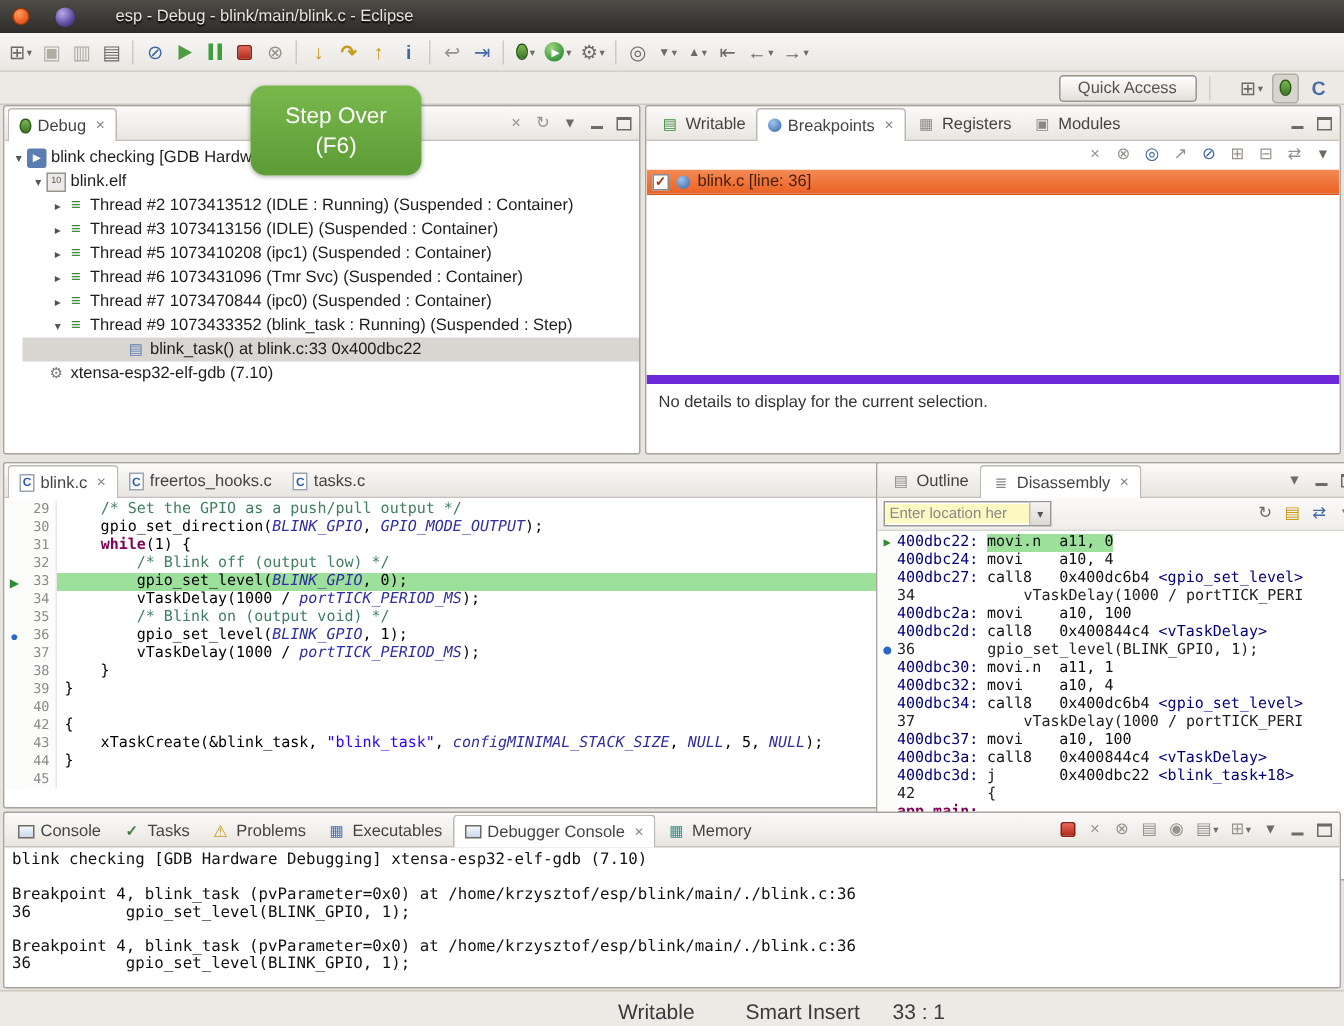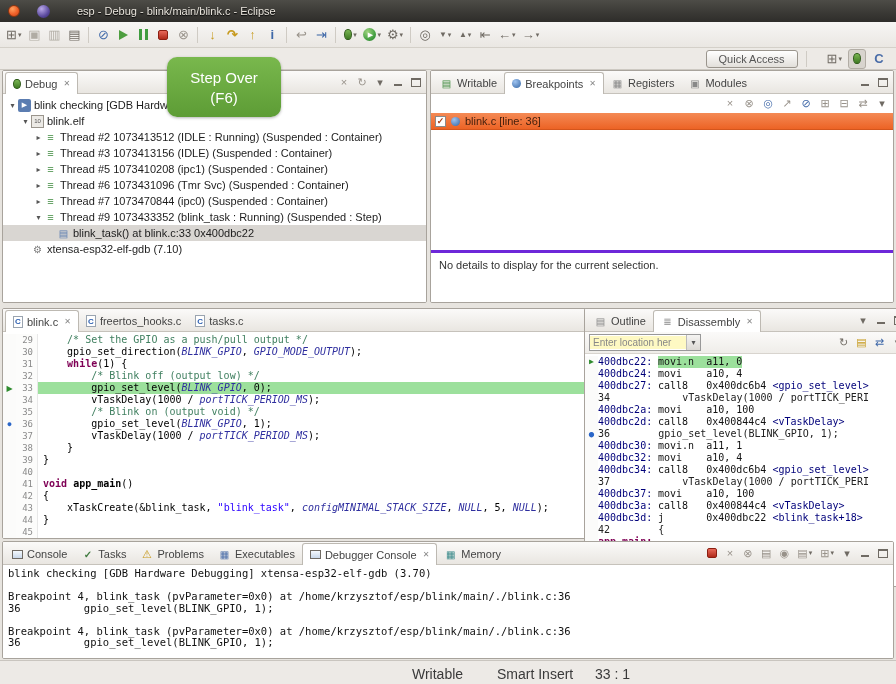--- a/index.html
+++ b/index.html
@@ -87,21 +87,21 @@
 .tlab{color:#1d1d1d}
 
 
 .bp-strip{flex:0 0 19px;display:flex;align-items:center;justify-content:flex-end;gap:5px;padding:0 4px;background:#fff}
 .bp-strip .tbtn{height:15px;min-width:14px}
 .bp-strip .tbtn .g{font-size:11px}
 .bp-list{flex:1;background:#fff;overflow:hidden}
 .bp-row{height:17px;display:flex;align-items:center;gap:5px;padding:0 4px;background:linear-gradient(#f48a55,#ec6325);border-bottom:1px solid #d4551c}
 .cb{width:11px;height:11px;background:#fff;border:1px solid #8a8a8a;display:inline-flex;align-items:center;justify-content:center;font-size:9px;color:#a53a10;font-weight:bold;flex:0 0 11px}
 .bp-label{color:#47200d;font-size:11px}
-.bp-details{flex:0 0 52px;border-top:3px solid #6d28d9;background:#fff;padding:6px 8px;color:#333}
+.bp-details{flex:0 0 52px;border-top:6px solid #6d28d9;background:#fff;padding:6px 8px;color:#333}
 
 
 .ed-body{flex:1;position:relative;overflow:hidden;background:#fff;padding-top:2px}
 .cl{display:flex;height:12px}
 .mk{flex:0 0 13px;display:flex;align-items:center;justify-content:center;background:#fbfbfa}
 .mk-ip::before{content:"▶";color:#2e8b2e;font-size:8px}
 .mk-bp::before{content:"●";color:#2a66c8;font-size:9px}
 .lnum{flex:0 0 22px;font-family:"DejaVu Sans Mono",monospace;font-size:9px;color:#8a8a8a;text-align:right;padding-right:4px;border-right:1px solid #e8e8e8;background:#fcfcfb;line-height:12px}
 .cd{flex:1;font-family:"DejaVu Sans Mono",monospace;font-size:10px;line-height:12px;white-space:pre;padding-left:5px}
 .cl.cur .cd{background:#9ce09c}
@@ -325,21 +325,21 @@
       <div class="trow" style="padding-left: 30px;">
         <span class="tw">▸</span>
         <span class="tri tri-thread"></span>
         <span class="tlab">Thread #7 1073470844 (ipc0) (Suspended : Container)</span>
       </div>
       <div class="trow" style="padding-left: 30px;">
         <span class="tw">▾</span>
         <span class="tri tri-thread"></span>
         <span class="tlab">Thread #9 1073433352 (blink_task : Running) (Suspended : Step)</span>
       </div>
-      <div class="trow sel" style="padding-left: 43px;">
+      <div class="trow sel" style="padding-left: 58px; margin-left: 12px;">
         <span class="tw"></span>
         <span class="tri tri-frame"></span>
         <span class="tlab">blink_task() at blink.c:33 0x400dbc22</span>
       </div>
       <div class="trow" style="padding-left: 17px;">
         <span class="tw"></span>
         <span class="tri tri-gdb"></span>
         <span class="tlab">xtensa-esp32-elf-gdb (7.10)</span>
       </div>
     </div>
@@ -499,25 +499,20 @@
           <span class="lnum">39</span>
           <span class="cd"><span class="pln">}</span></span>
         </div>
         <div class="cl">
           <span class="mk"></span>
           <span class="lnum">40</span>
           <span class="cd"></span>
         </div>
         <div class="cl">
           <span class="mk"></span>
-          <span class="lnum">41</span>
-          <span class="cd"><span class="kw">void</span><span class="pln"> </span><span class="fnb">app_main</span><span class="pln">()</span></span>
-        </div>
-        <div class="cl">
-          <span class="mk"></span>
           <span class="lnum">42</span>
           <span class="cd"><span class="pln">{</span></span>
         </div>
         <div class="cl">
           <span class="mk"></span>
           <span class="lnum">43</span>
           <span class="cd"><span class="pln">    xTaskCreate(&amp;blink_task, </span><span class="str">"blink_task"</span><span class="pln">, </span><span class="mac">configMINIMAL_STACK_SIZE</span><span class="pln">, </span><span class="mac">NULL</span><span class="pln">, 5, </span><span class="mac">NULL</span><span class="pln">);</span></span>
         </div>
         <div class="cl">
           <span class="mk"></span>
@@ -724,21 +719,21 @@
         </span>
         <span class="tbtn">
           <span class="sh-min"></span>
         </span>
         <span class="tbtn">
           <span class="sh-max"></span>
         </span>
       </span>
   </div>
   <div class="con-body">
-    <div class="con-h">blink checking [GDB Hardware Debugging] xtensa-esp32-elf-gdb (3.70)</div>
+    <div class="con-h">blink checking [GDB Hardware Debugging] xtensa-esp32-elf-gdb (7.10)</div>
     <div id="console-lines">
         <div class="out"></div>
         <div class="out">Breakpoint 4, blink_task (pvParameter=0x0) at /home/krzysztof/esp/blink/main/./blink.c:36</div>
         <div class="out">36          gpio_set_level(BLINK_GPIO, 1);</div>
         <div class="out"></div>
         <div class="out">Breakpoint 4, blink_task (pvParameter=0x0) at /home/krzysztof/esp/blink/main/./blink.c:36</div>
         <div class="out">36          gpio_set_level(BLINK_GPIO, 1);</div>
       </div>
   </div>
 </div>

